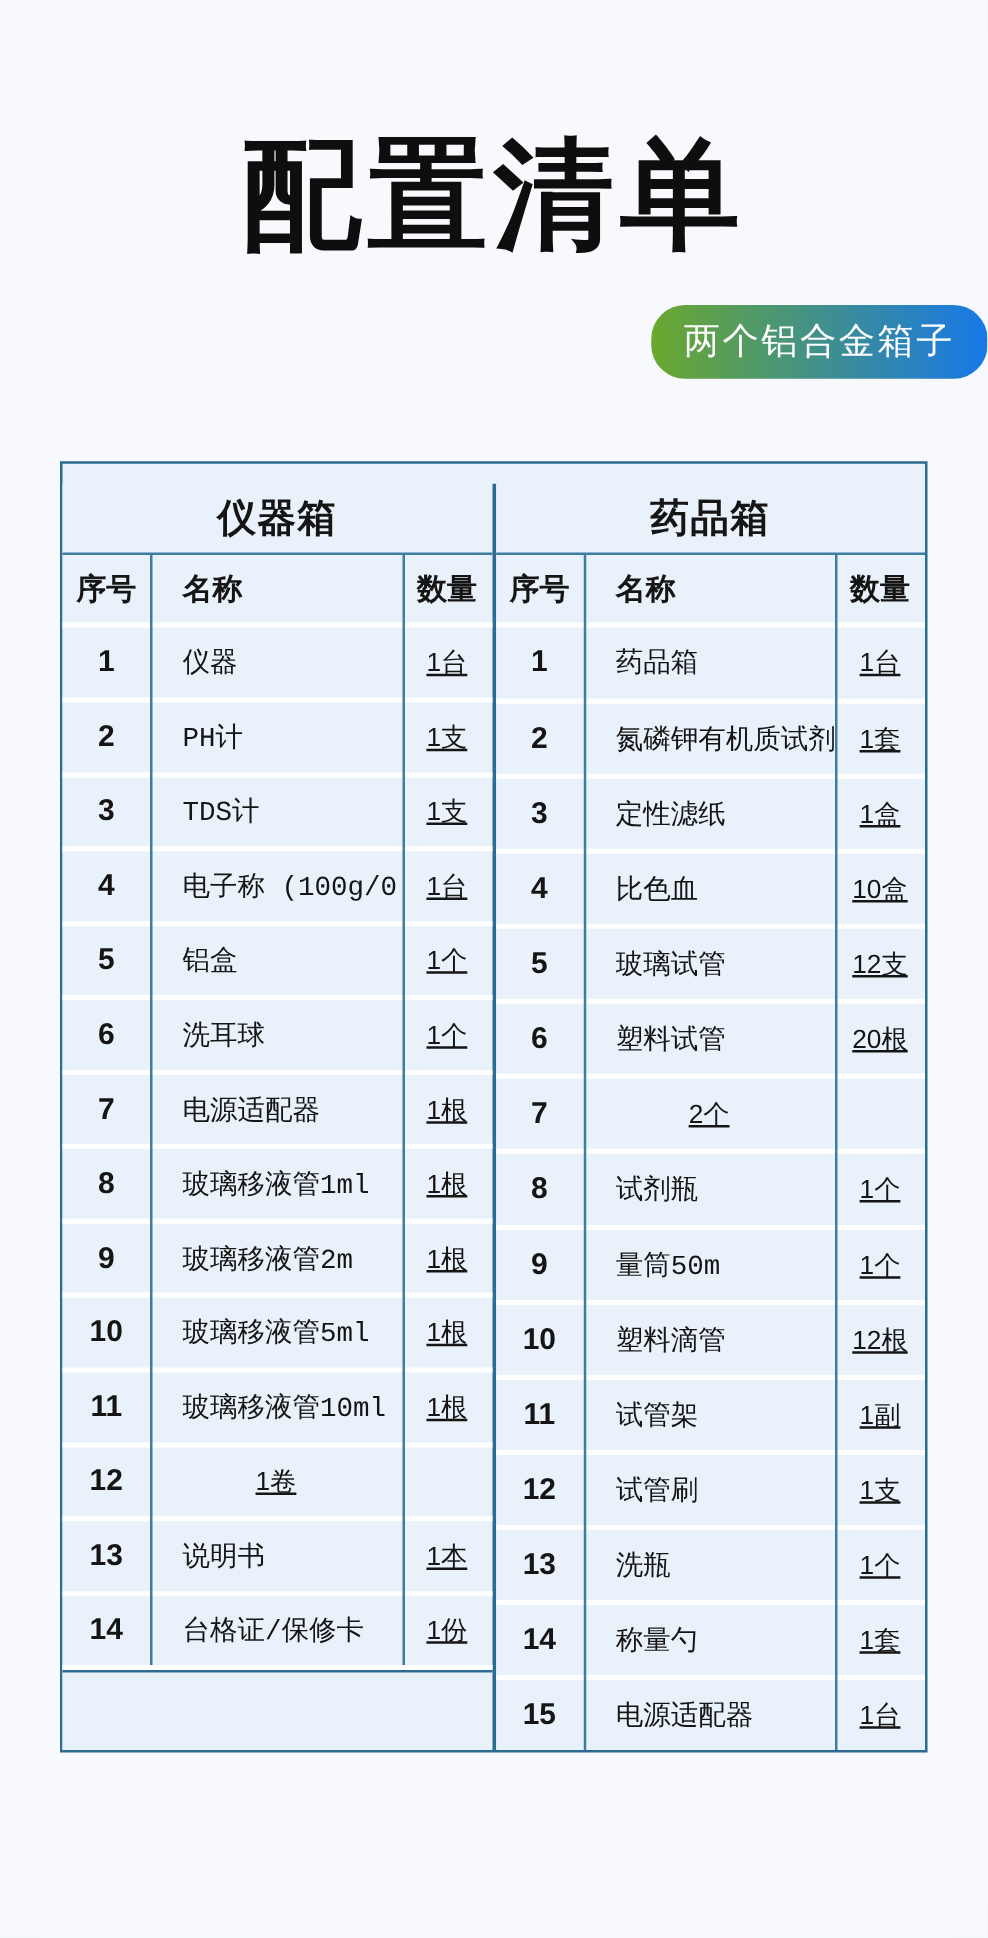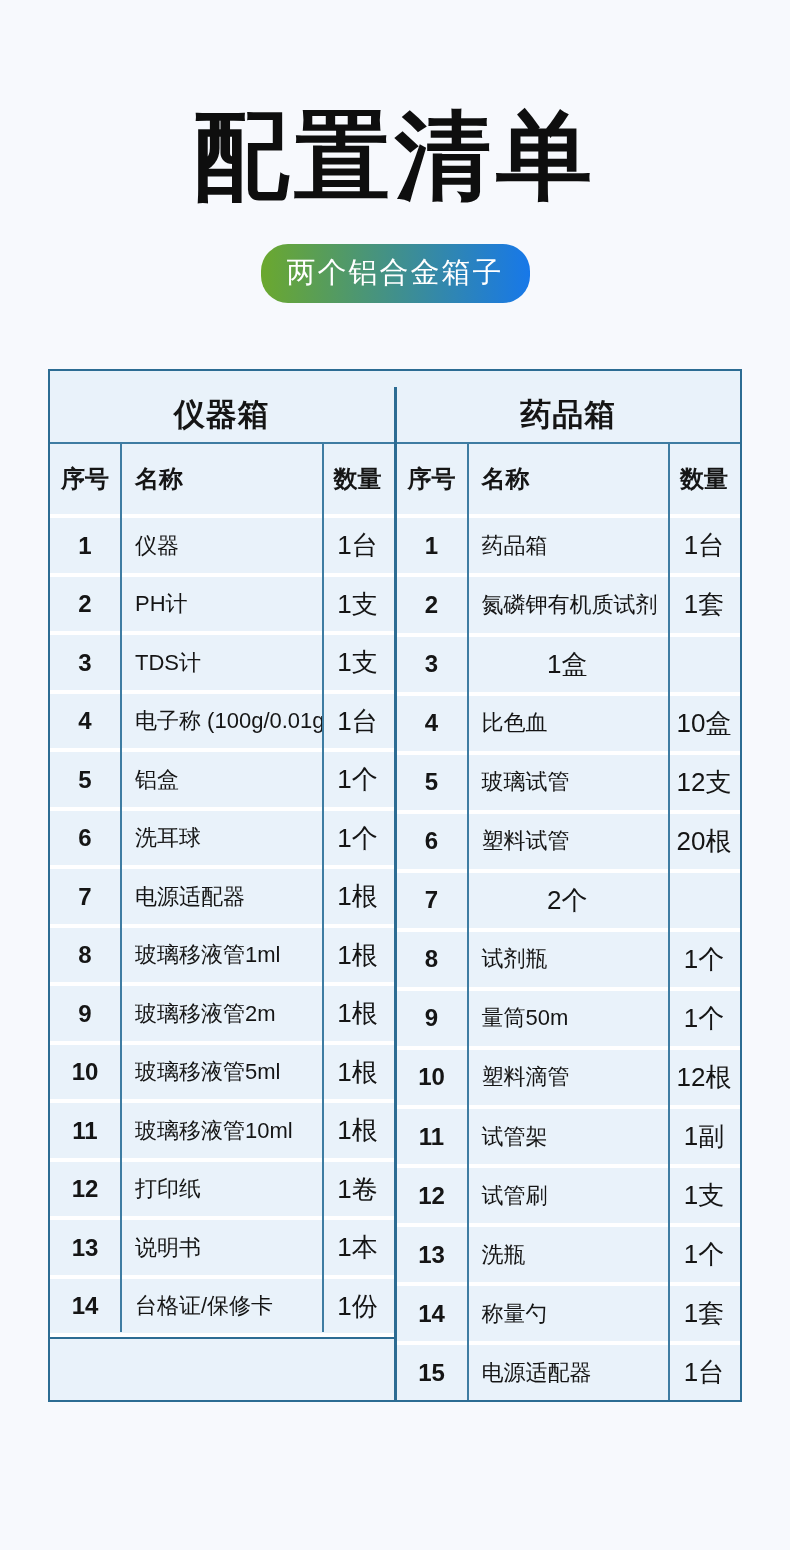--- a/index.html
+++ b/index.html
@@ -26,21 +26,21 @@
     text-align: center;
     font-family: "Liberation Serif", "DejaVu Serif", serif;
     font-weight: 900;
     font-size: 96px;
     line-height: 1.15;
     letter-spacing: 5px;
     color: #0e0e0e;
   }
 
   
-  .badge-wrap { text-align: center; margin-top: 32px; }
+  .badge-wrap { text-align: right; margin-top: 32px; }
   .badge {
     display: inline-block;
     padding: 9px 26px 10px;
     border-radius: 27px;
     background: linear-gradient(90deg,
       var(--badge-gradient-start, #6ba82e),
       var(--badge-gradient-end, #1778e9));
     color: #ffffff;
     font-size: 29px;
     letter-spacing: 2px;
@@ -76,47 +76,48 @@
     font-weight: 700;
     border-bottom: 2px solid var(--inner-line, #3e7ca2);
     letter-spacing: 1px;
   }
 
   .head-row, .row {
     display: grid;
     grid-template-columns: 70px 1fr 72px;
   }
   .head-row {
-    height: 74px;
+    height: 58px;
     flex: none;
     border-bottom: 4px solid #ffffff;
   }
   .rows { display: contents; }
   .row {
     flex: 1 1 0;
     border-bottom: 4px solid #ffffff;
   }
   .box.right .rows .row:last-child { border-bottom: none; }
 
   .cell {
     display: flex;
     align-items: center;
     justify-content: center;
     font-size: 22px;
     overflow: hidden;
     white-space: nowrap;
   }
   .cell.c-name {
     justify-content: flex-start;
-    padding-left: 15px;
+    padding-left: 26px;
     padding-right: 4px;
+    font-family: Liberation Mono, monospace;
   }
   .head-row .cell { font-weight: 700; font-size: 24px; }
   .row .cell.c-idx { font-weight: 700; font-size: 24px; }
-  .row .cell.c-qty { font-size: 26px; }
+  .row .cell.c-qty { font-size: 21px; text-decoration: underline; }
 
   .filler {
     flex: 1.12 1 0;
     border-top: 2px solid var(--border-dark, #2c6c93);
   }
 
   
   .vline {
     position: absolute;
     top: 57px;
@@ -212,21 +213,20 @@
   </div>
 
   <div class="row">
     <div class="cell c-idx">11</div>
     <div class="cell c-name">玻璃移液管10ml</div>
     <div class="cell c-qty">1根</div>
   </div>
 
   <div class="row">
     <div class="cell c-idx">12</div>
-    <div class="cell c-name">打印纸</div>
     <div class="cell c-qty">1卷</div>
   </div>
 
   <div class="row">
     <div class="cell c-idx">13</div>
     <div class="cell c-name">说明书</div>
     <div class="cell c-qty">1本</div>
   </div>
 
   <div class="row">
@@ -255,20 +255,21 @@
   </div>
 
   <div class="row">
     <div class="cell c-idx">2</div>
     <div class="cell c-name">氮磷钾有机质试剂</div>
     <div class="cell c-qty">1套</div>
   </div>
 
   <div class="row">
     <div class="cell c-idx">3</div>
+    <div class="cell c-name">定性滤纸</div>
     <div class="cell c-qty">1盒</div>
   </div>
 
   <div class="row">
     <div class="cell c-idx">4</div>
     <div class="cell c-name">比色血</div>
     <div class="cell c-qty">10盒</div>
   </div>
 
   <div class="row">

